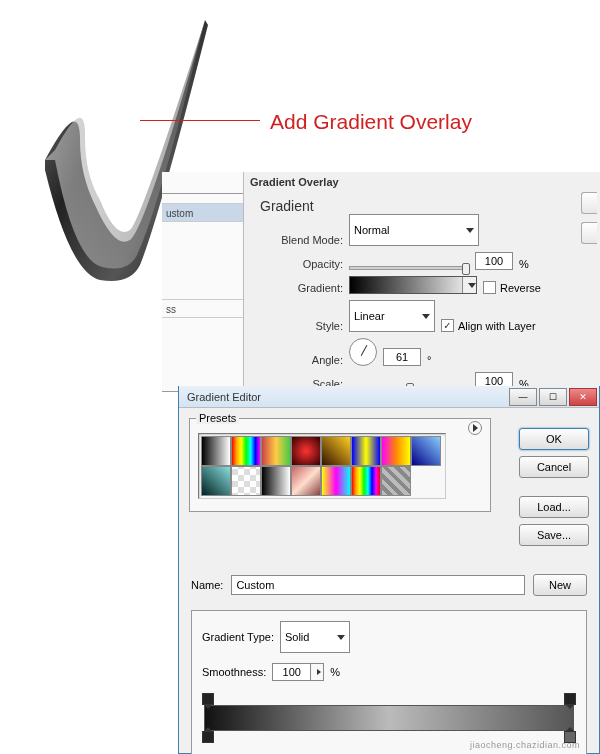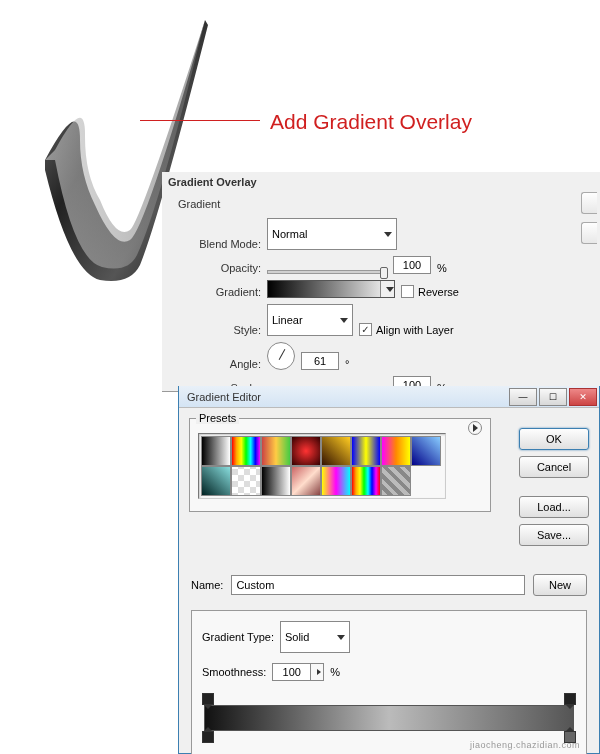--- a/index.html
+++ b/index.html
@@ -89,23 +89,22 @@
       font-weight: bold;
       font-size: 11px;
       color: #333;
       margin-bottom: 6px;
       padding-top: 2px;
     }
     .ls-fieldset {
       padding: 4px 8px 8px 8px;
     }
     .ls-fieldset-legend {
-      font-size: 11px;
+      font-size: 14px;
       color: #333;
-      margin-bottom: 8px;
       padding-left: 2px;
     }
     
     .ls-row {
       display: flex;
       align-items: flex-end;
       margin-bottom: 6px;
       gap: 6px;
     }
     .ls-label {
@@ -455,20 +454,28 @@
     </linearGradient>
   </defs>
   <path d="M15,155 Q50,90 50,135 Q50,170 65,200 Q85,245 100,235 Q115,225 175,15 L178,20 Q130,210 110,260 Q100,280 70,275 Q40,268 15,165 Z" fill="url(#sw1)"></path>
   <path d="M15,155 L25,145 Q56,88 55,132 Q55,170 70,195 Q86,235 100,225 Q110,218 175,15 Q130,200 107,250 Q98,268 72,262 Q44,255 25,155 Z" fill="url(#sw2)" opacity="0.6"></path>
 </svg>
 
 <div class="annotation-line"></div>
 <div class="annotation-text">Add Gradient Overlay</div>
 
 <div class="layer-style-dialog">
+  <div class="ls-sidebar">
+    <div class="ls-sidebar-row ls-sidebar-top"></div>
+    <div class="ls-sidebar-row" style="height:10px"></div>
+    <div class="ls-sidebar-row highlighted"><span>ustom</span></div>
+    <div class="ls-sidebar-row" style="height:78px"></div>
+    <div class="ls-sidebar-row"><span>ss</span></div>
+    <div class="ls-sidebar-row" style="height:48px; border-bottom:none"></div>
+  </div>
   <div class="ls-content">
     <div class="ls-title">Gradient Overlay</div>
     <div class="ls-fieldset">
       <div class="ls-fieldset-legend">Gradient</div>
 
       <div class="ls-row">
         <span class="ls-label">Blend Mode:</span>
         <div class="ls-select" style="min-width:130px">
           <span>Normal</span>
             <span class="chevdown"></span>

